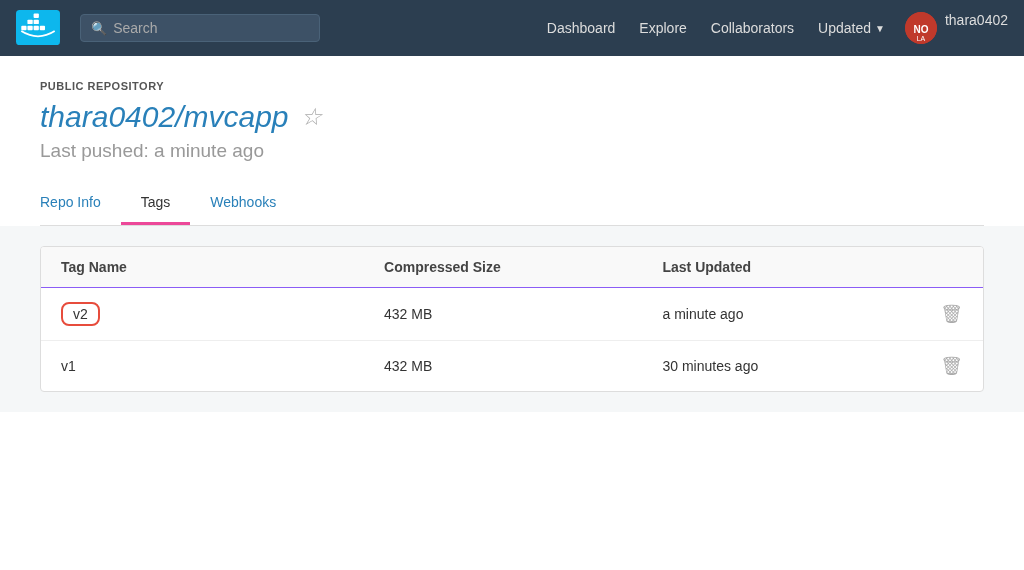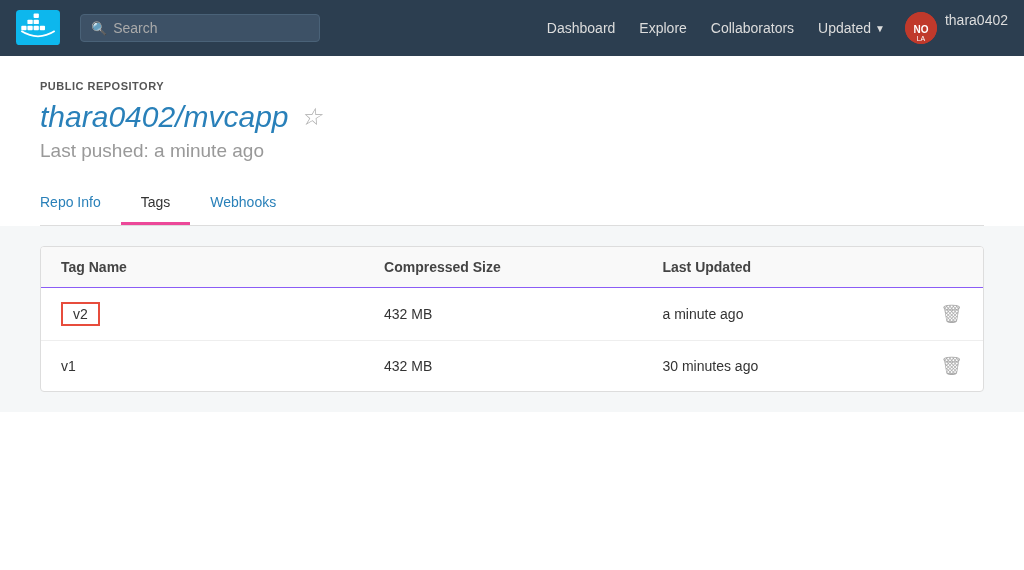--- a/index.html
+++ b/index.html
@@ -173,21 +173,21 @@
     .table tbody tr:last-child {
       border-bottom: none;
     }
     .table td {
       padding: 14px 20px;
       font-size: 14px;
       color: #333;
     }
     .tag-highlight {
       border: 2px solid #e74c3c;
-      border-radius: 0;
+      border-radius: 8px;
       padding: 2px 10px;
       color: #333;
       font-size: 14px;
       display: inline-block;
     }
     .delete-icon {
       color: #aaa;
       font-size: 18px;
       cursor: pointer;
     }

